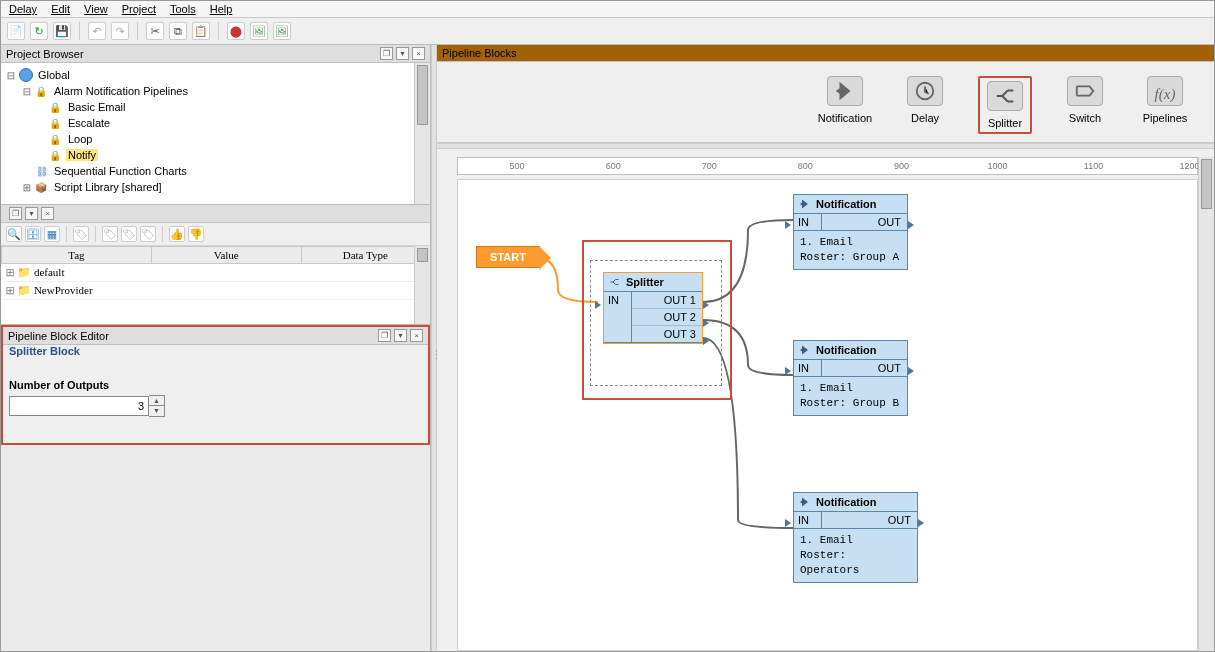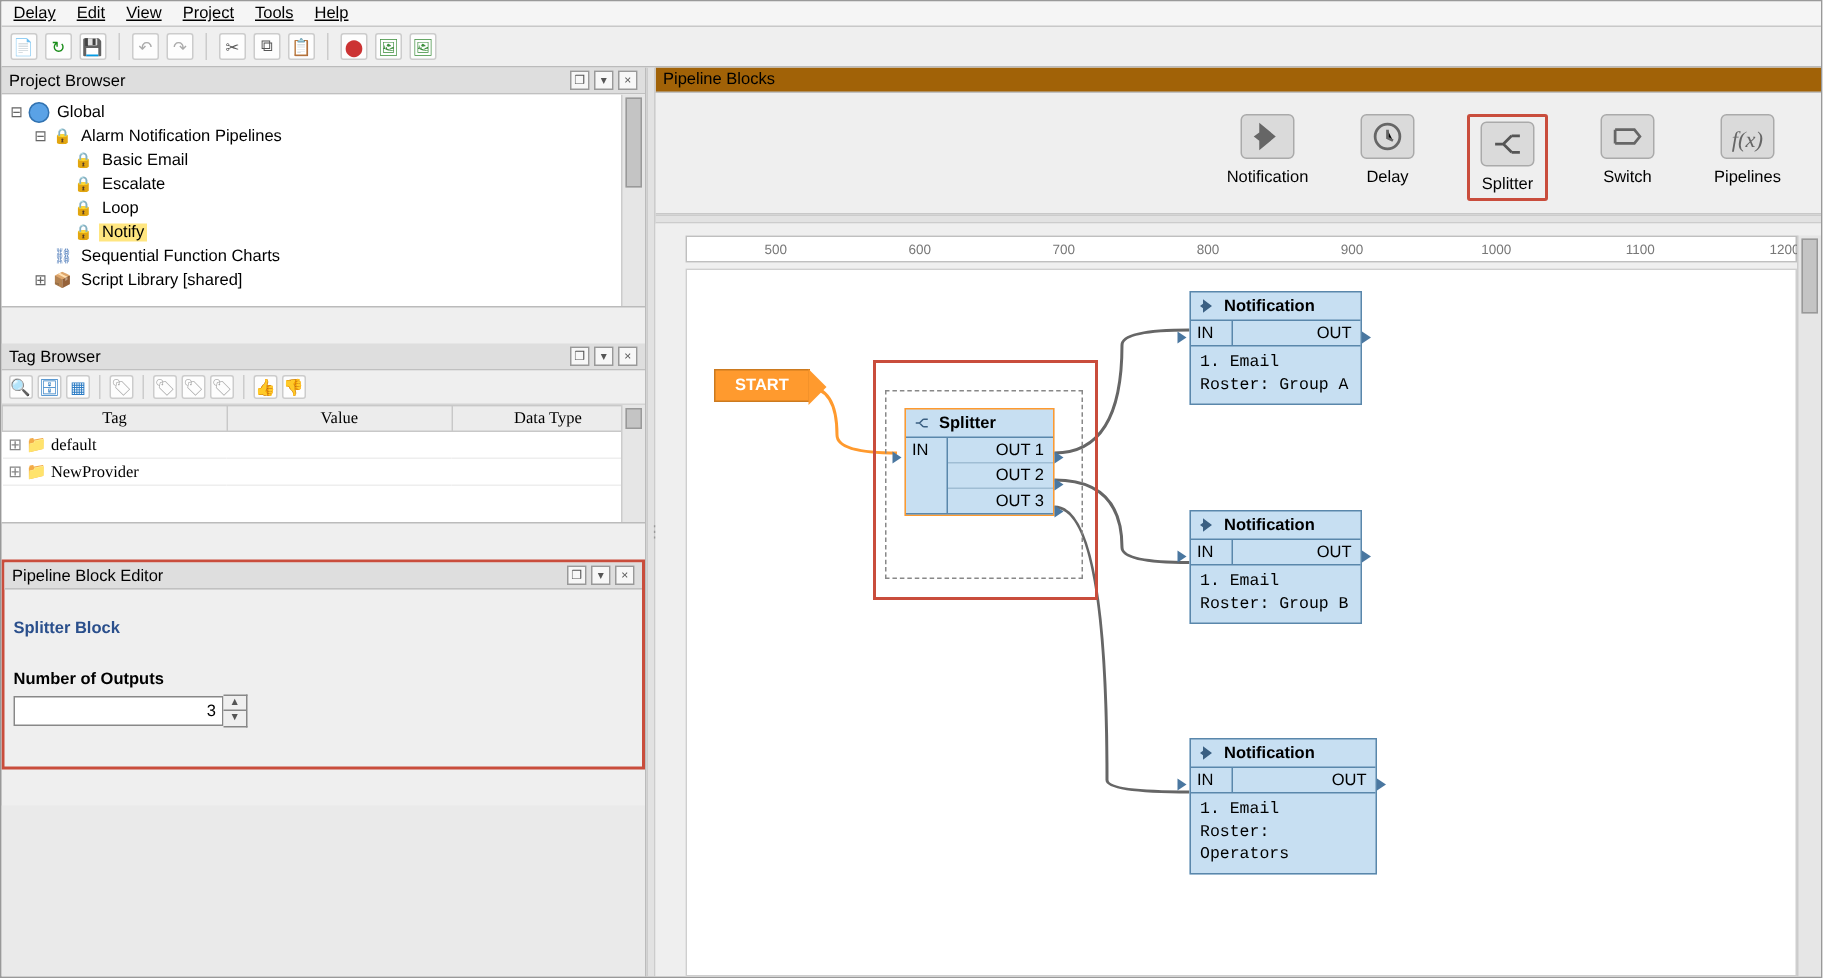--- a/index.html
+++ b/index.html
@@ -10,21 +10,21 @@
   .menubar { display: flex; gap: 14px; padding: 2px 8px; background: #f5f5f5; border-bottom: 1px solid #c8c8c8; }
   .menubar span { text-decoration: underline; cursor: default; }
 
   
   .maintoolbar { display: flex; gap: 5px; padding: 4px 6px; background: #efefef; border-bottom: 1px solid #bbb; }
   .tbicon { width: 18px; height: 18px; border: 1px solid #ccc; background: #fdfdfd; border-radius: 2px; display:flex; align-items:center; justify-content:center; font-size:11px; color:#555;}
   .tbsep { width:1px; background:#ccc; margin:0 3px; }
 
   
   .body { flex: 1; display: flex; overflow: hidden; }
-  .left { width: 430px; display: flex; flex-direction: column; border-right: 1px solid #bbb; gap: 24px; }
+  .left { width: 430px; display: flex; flex-direction: column; border-right: 1px solid #bbb; }
   .right { flex: 1; display: flex; flex-direction: column; }
 
   
   .panel { display: flex; flex-direction: column; border-bottom: 1px solid #bbb; }
   .phead { display: flex; align-items: center; background: #dedede; border-bottom: 1px solid #c0c0c0; padding: 2px 5px; font-size: 11px; }
   .phead .title { flex: 1; font-weight: normal; }
   .phead .btn { width:13px; height:13px; border:1px solid #999; margin-left:3px; background:#f7f7f7; font-size:8px; text-align:center; line-height:11px; color:#555;}
   .ptoolbar { display:flex; gap:3px; padding:3px 5px; border-bottom:1px solid #d4d4d4; background:#efefef; }
   .ptoolbar .tbicon { width:16px; height:16px; }
 
@@ -184,21 +184,20 @@
               <span class="lbl">Script Library [shared]</span>
             </div>
           <div class="vscroll">
               <div class="thumb"></div>
             </div>
         </div>
       </div>
 
       <div class="panel" style="height:120px;">
         <div class="phead">
-          <span class="title">Tag Browser</span>
           <div class="btn">❐</div>
           <div class="btn">▾</div>
           <div class="btn">×</div>
         </div>
         <div class="ptoolbar">
           <div class="tbicon">🔍</div>
           <div class="tbicon" style="color:#2a7bc4">🗄</div>
           <div class="tbicon" style="color:#2a7bc4">▦</div>
           <div class="tbsep"></div>
           <div class="tbicon" style="color:#aaa">🏷</div>
@@ -230,21 +229,21 @@
                 </tr>
           </tbody>
             </table>
           <div class="vscroll2">
               <div class="thumb"></div>
             </div>
         </div>
       </div>
 
       <div class="panel redbox" style="flex:0 0 auto; border-bottom:2px solid #c94d3c;">
-        <div class="phead" style="margin:-4px -6px 20px -6px;">
+        <div class="phead" style="margin:-4px -6px 0 -6px;">
           <span class="title">Pipeline Block Editor</span>
           <div class="btn">❐</div>
           <div class="btn">▾</div>
           <div class="btn">×</div>
         </div>
         <div class="editor-body" style="padding:0; background:transparent;">
           <div class="subtitle">Splitter Block</div>
           <div class="lab">Number of Outputs</div>
           <div class="spinner">
             <input type="text" value="3" style="">

